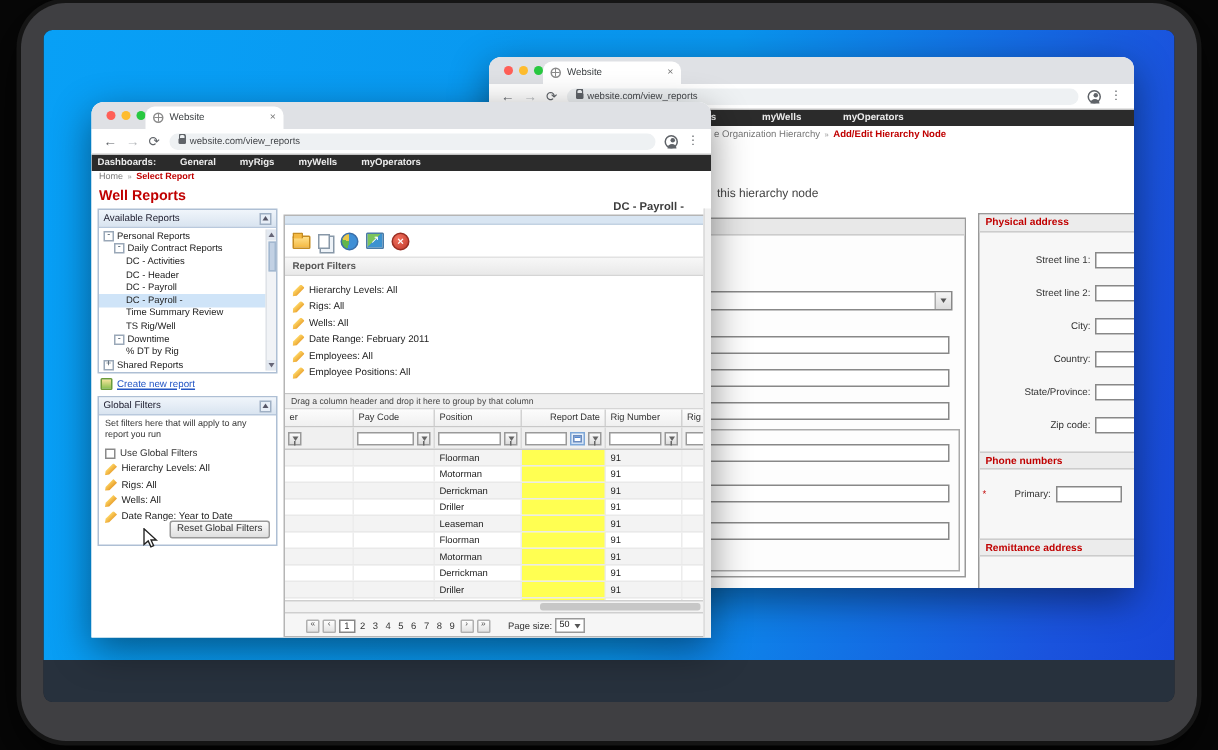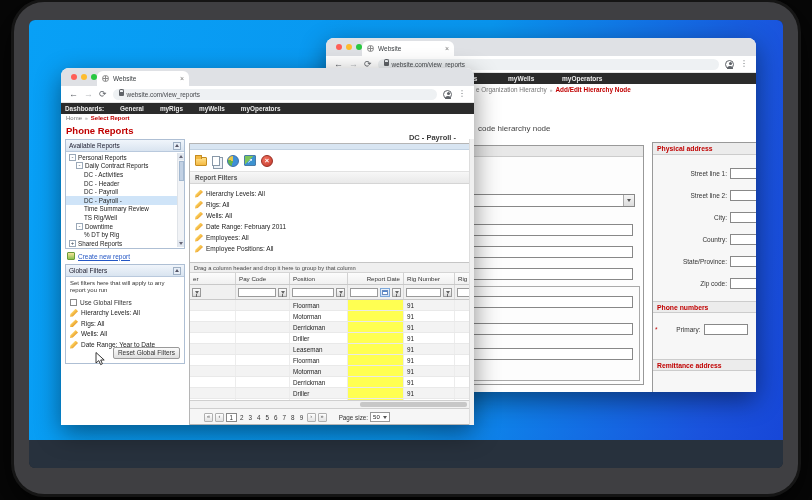--- a/index.html
+++ b/index.html
@@ -210,21 +210,21 @@
       <div class="bw-nav">
         <span class="bn0">myRigs</span>
         <span class="bn1">myWells</span>
         <span class="bn2">myOperators</span>
       </div>
       <div class="bw-bread">
         <span class="crumb-gray">e Organization Hierarchy</span>
         <span class="crumb-sep">»</span>
         <span class="crumb-red">Add/Edit Hierarchy Node</span>
       </div>
-      <div class="bw-frag">code hierarchy node</div>
+      <div class="bw-frag">this hierarchy node</div>
 
       <div class="bw-left">
         <div class="lp-bar"></div>
         <div class="lp-dd">
           <span class="ddbtn">
                 <span class="darr"></span>
               </span>
         </div>
         <div class="lp-box"></div>
         <input class="lp-in li1" style="">
@@ -302,21 +302,21 @@
         <span>General</span>
         <span>myRigs</span>
         <span>myWells</span>
         <span>myOperators</span>
       </div>
       <div class="fw-bread">
         <span class="crumb-gray">Home</span>
         <span class="crumb-sep">»</span>
         <span class="crumb-red">Select Report</span>
       </div>
-      <div class="fw-title">Phone Reports</div>
+      <div class="fw-title">Well Reports</div>
 
       <div class="sidebar">
         <div class="panel">
           <div class="p-head">
             <span>Available Reports</span>
             <span class="sp"></span>
             <span class="colbtn">
                   <span class="uarr"></span>
                 </span>
           </div>

